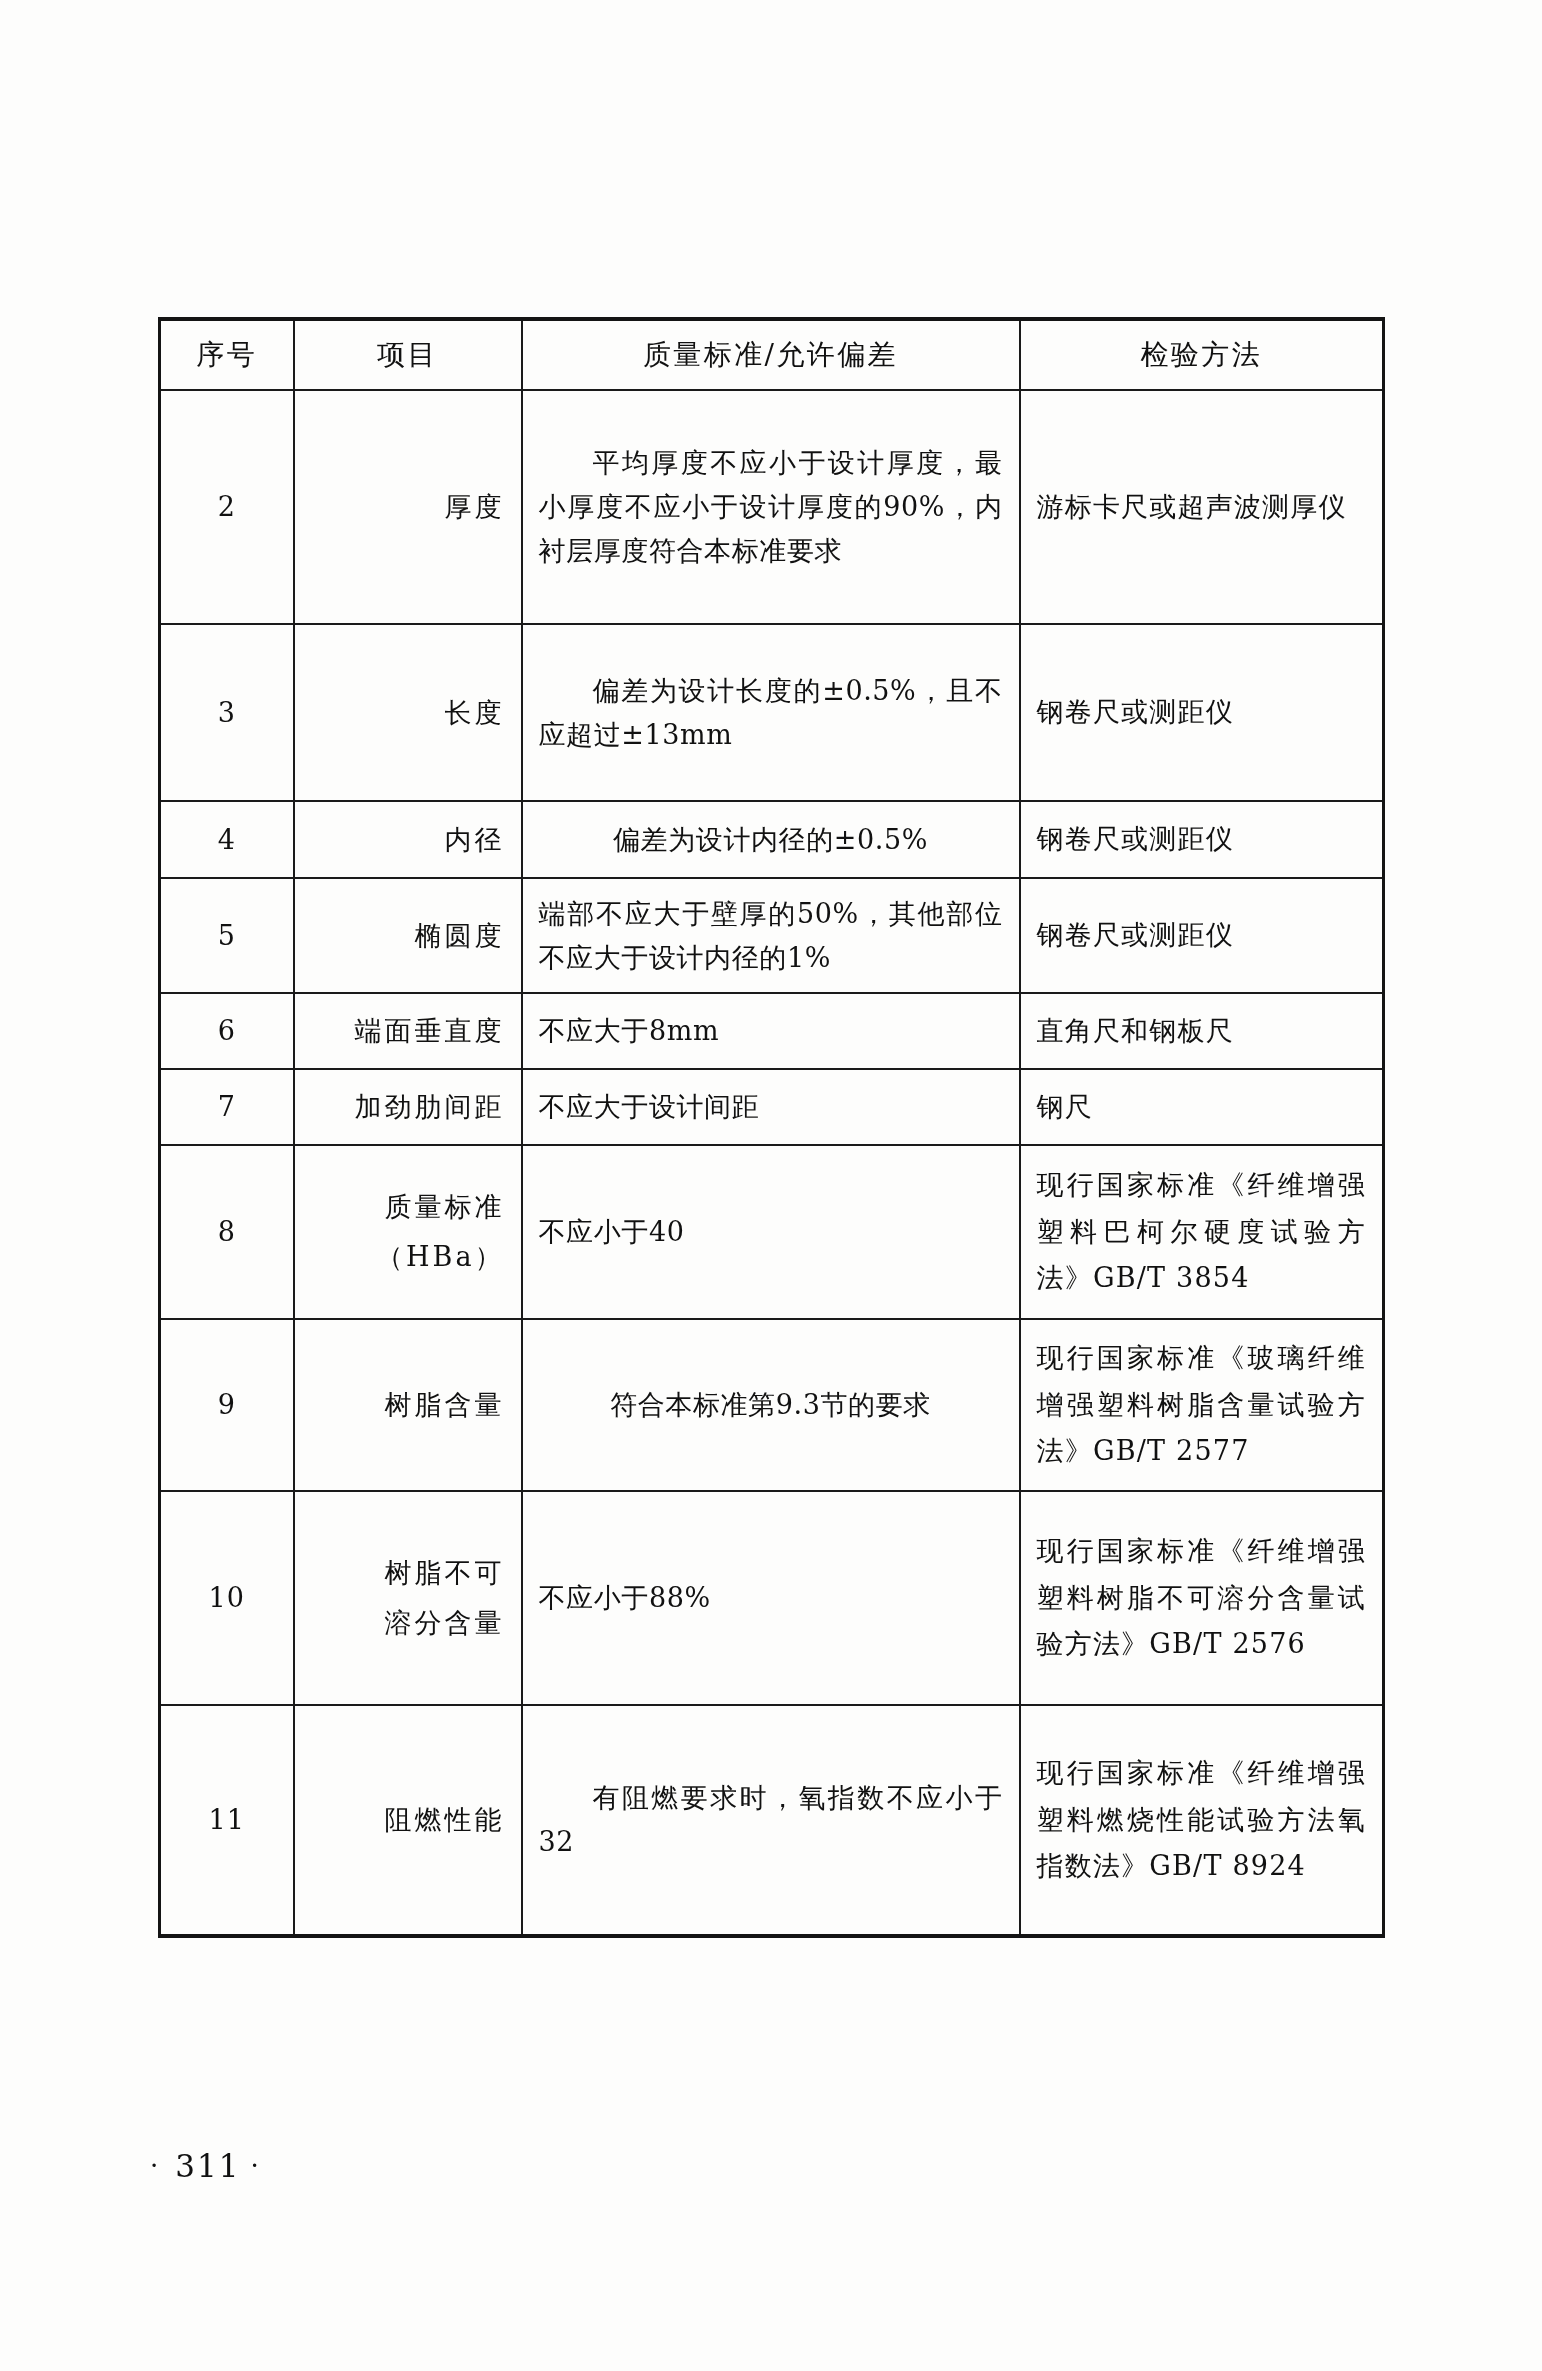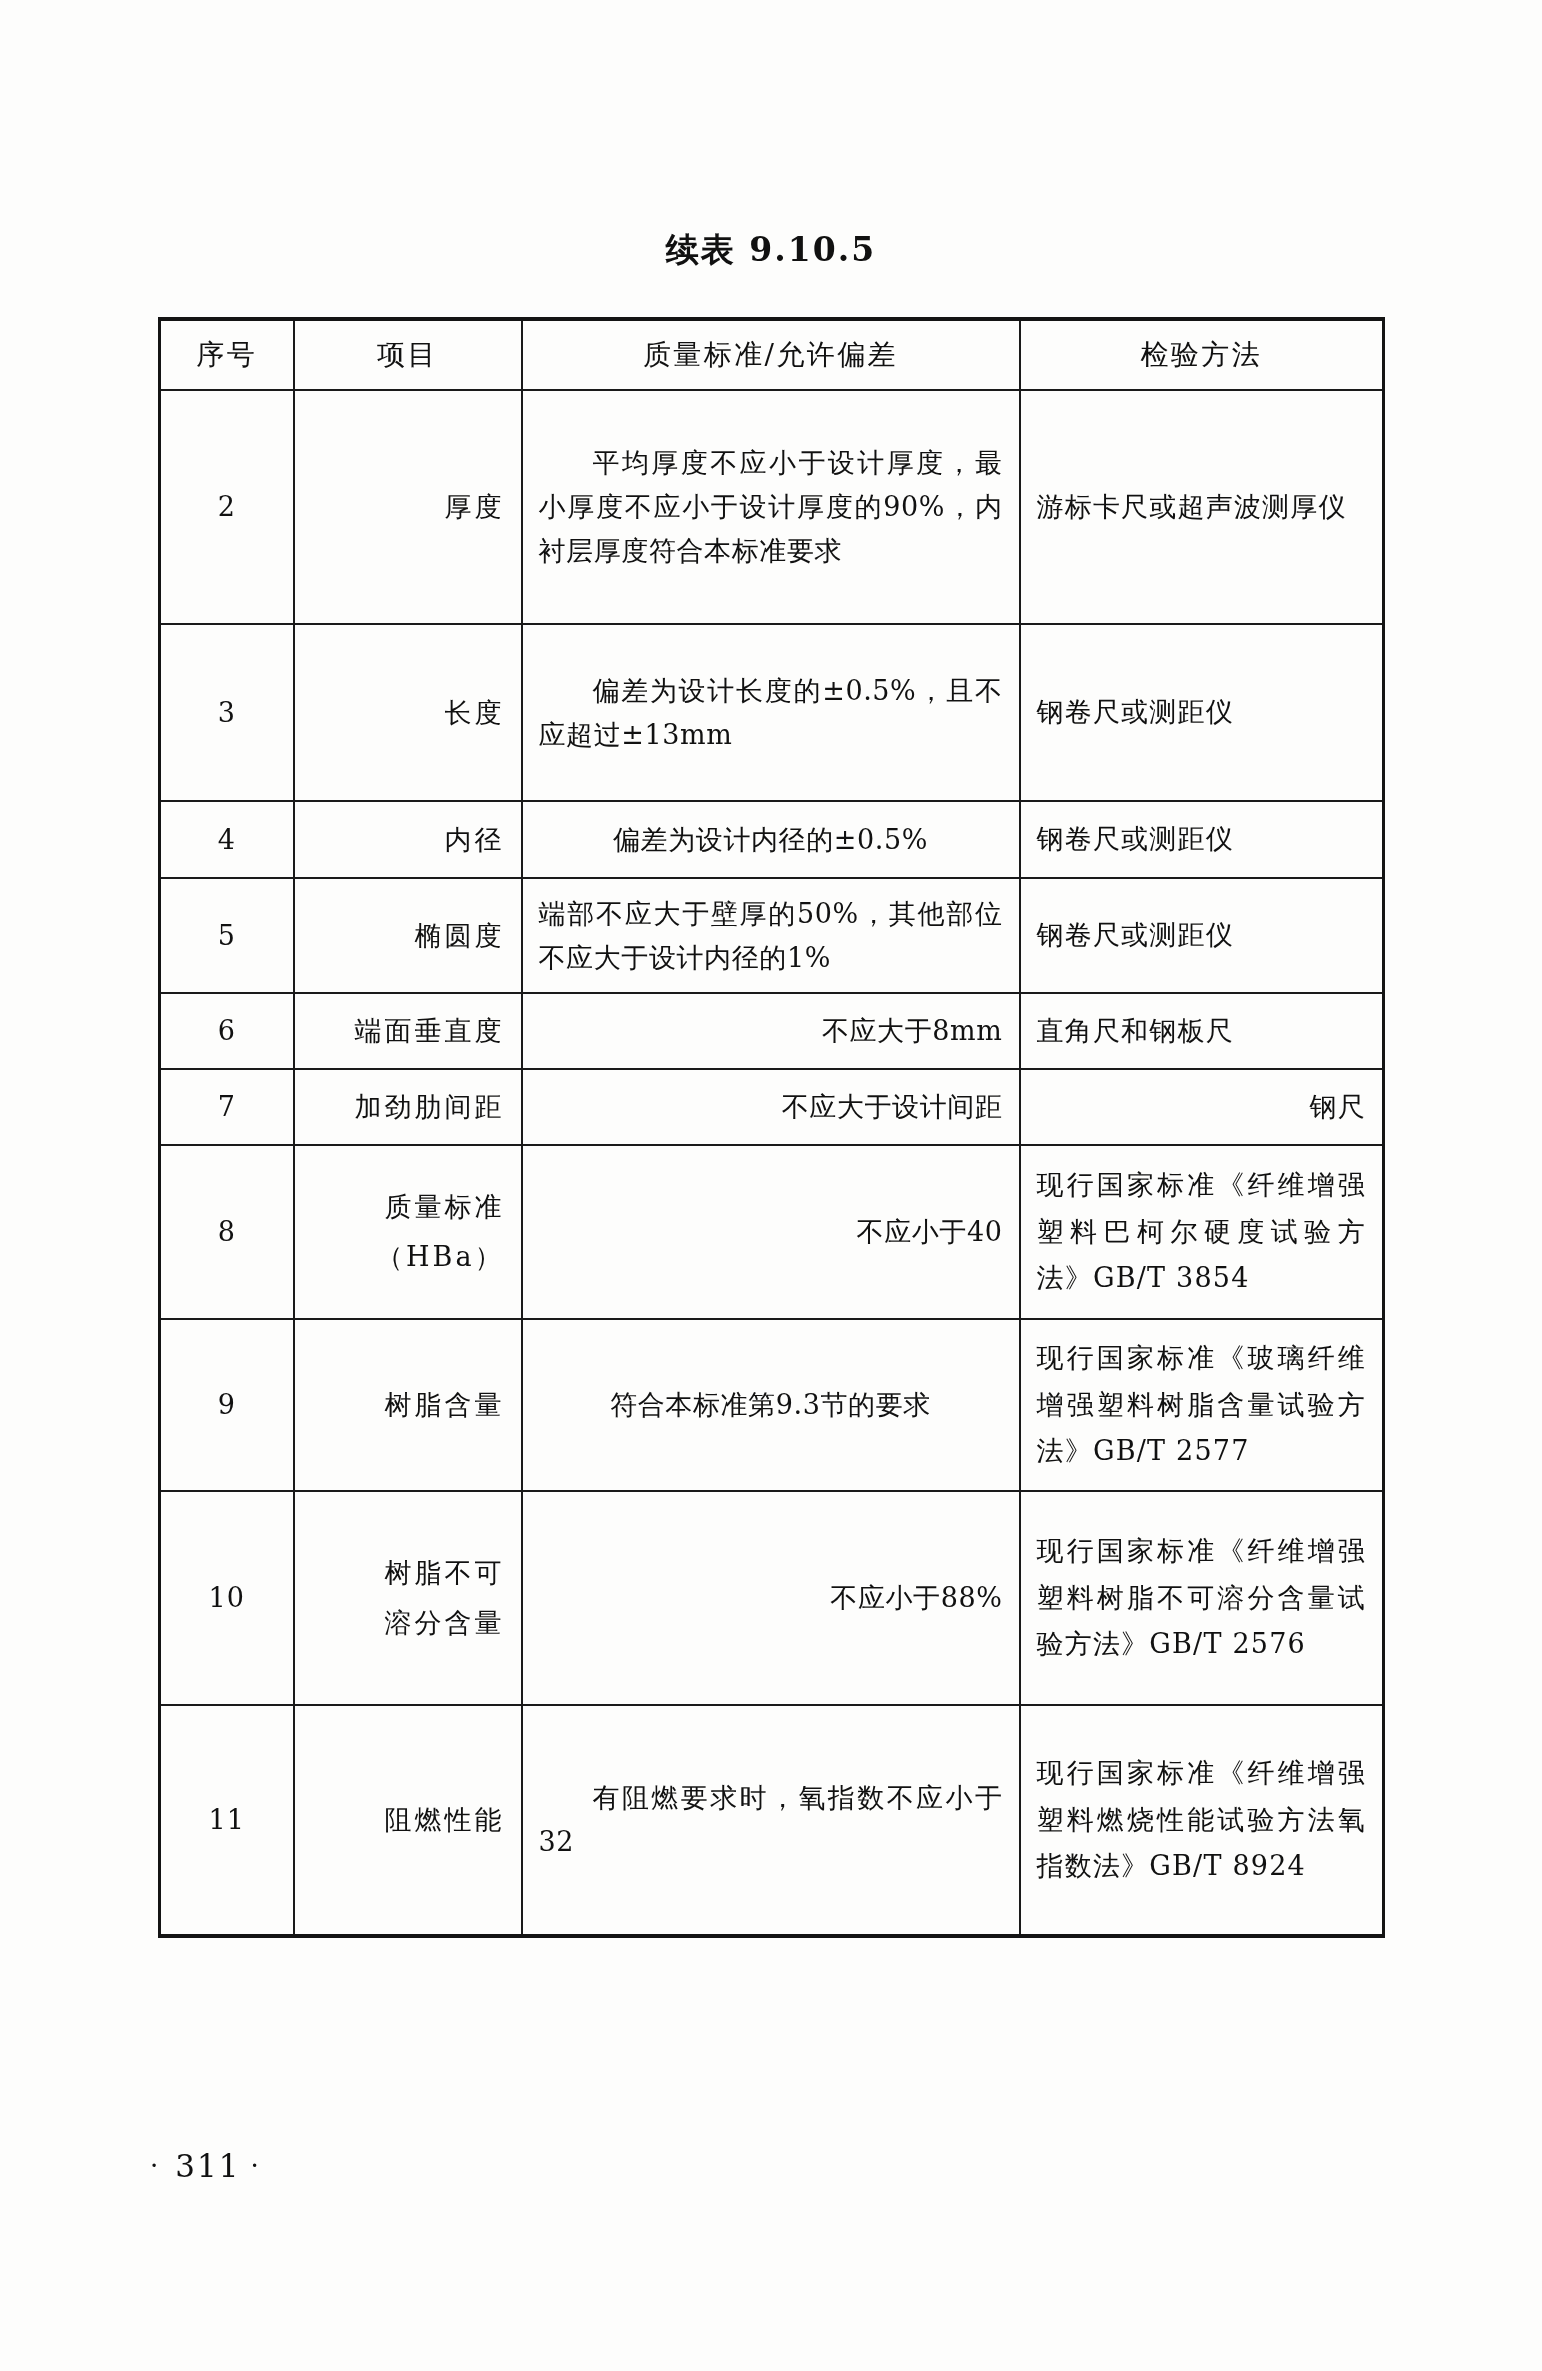--- a/index.html
+++ b/index.html
@@ -81,21 +81,21 @@
   .hdr-row th { height: 68px; }
   .hdr .cell {
     text-align: center;
     font-size: 28px;
     letter-spacing: 2.4px;
     padding: 6px 10px;
     font-weight: normal;
   }
 
   .c-center   { text-align: center; }
-  .c-left     { text-align: right; padding-left: 16px; }
+  .c-left     { text-align: left; padding-left: 16px; }
   .c-just     { text-align: justify; text-align-last: left; text-justify: inter-ideograph; }
   .indent     { text-indent: 2em; }
 
   .num .cell {
     text-align: center;
     font-size: 27px;
     letter-spacing: 1px;
   }
   .item .cell {
     text-align: right;
@@ -133,21 +133,20 @@
     font-family: "DejaVu Serif", "Liberation Serif", serif;
   }
   .folio .dot { font-size: 26px; vertical-align: 0.12em; }
   .folio .pg  { letter-spacing: 2px; padding: 0 10px; }
 </style>
 </head>
 <body>
 
 <div class="page">
 
-  <div class="doc-title">续表 9.10.5</div>
 
   <div class="tbl-wrap">
     <table class="spec">
       <colgroup>
         <col class="c-no">
           <col class="c-item">
           <col class="c-std">
           <col class="c-meth">
       </colgroup>
       <thead>

